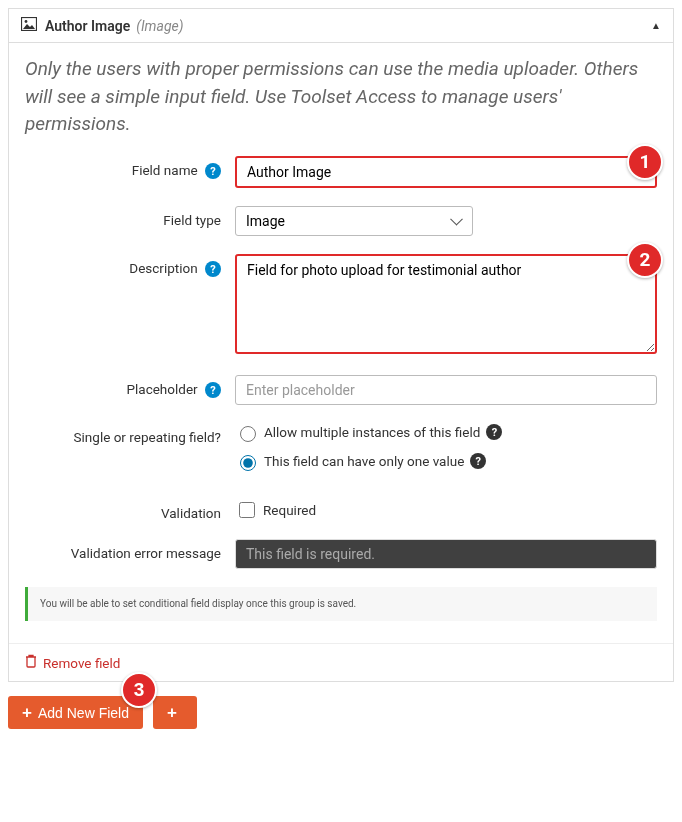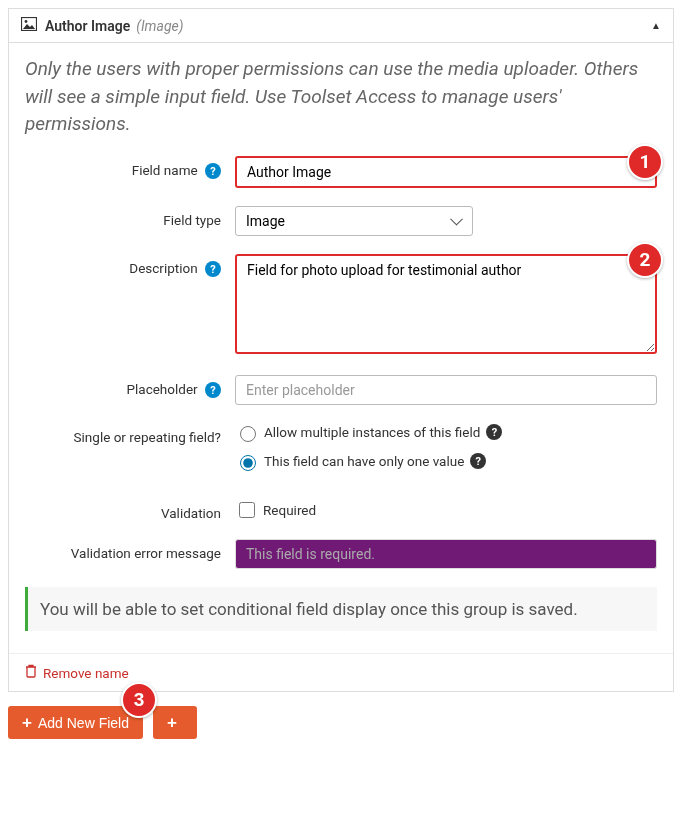--- a/index.html
+++ b/index.html
@@ -119,29 +119,29 @@
   }
   .hl { border: 2px solid #e02929 !important; }
   .radio-line { display: flex; align-items: center; margin-bottom: 10px; font-size: 13.5px; }
   .radio-line input, .check-line input { margin-right: 8px; accent-color: #0073aa; width: 16px; height: 16px; }
   .check-line { display: flex; align-items: center; font-size: 13.5px; }
   .disabled-input {
     width: 100%;
     padding: 6px 10px;
     border: 1px solid #ddd;
     border-radius: 3px;
-    background: #701a75;
+    background: #404040;
     color: #aaa;
     font-size: 14px;
   }
   .conditional-box {
     border-left: 3px solid #3fab3a;
     background: #f7f7f7;
     padding: 10px 12px;
-    font-size: 17px;
+    font-size: 10px;
     color: #555;
     line-height: 1.45;
   }
   .panel-footer {
     border-top: 1px solid #eee;
     padding: 10px 16px;
   }
   .remove-link {
     color: #c9302c;
     text-decoration: none;
@@ -294,21 +294,21 @@
     </div>
   </div>
 
   <div class="panel-footer">
     <a class="remove-link">
       <span class="trash">
         <svg width="12" height="14" viewBox="0 0 12 14">
             <path d="M1 3 h10 M4 3 V1.5 h4 V3 M2 3 v9 a1 1 0 0 0 1 1 h6 a1 1 0 0 0 1 -1 V3" fill="none" stroke="#c9302c" stroke-width="1.3"></path>
           </svg>
       </span>
-      <span>Remove name</span>
+      <span>Remove field</span>
     </a>
   </div>
 </div>
 
 <div class="action-bar">
   <button class="btn rel">
     <span class="plus">+</span>
     <span>Add New Field</span>
     <div class="callout" style="right:-14px; top:-24px;">3</div>
   </button>

